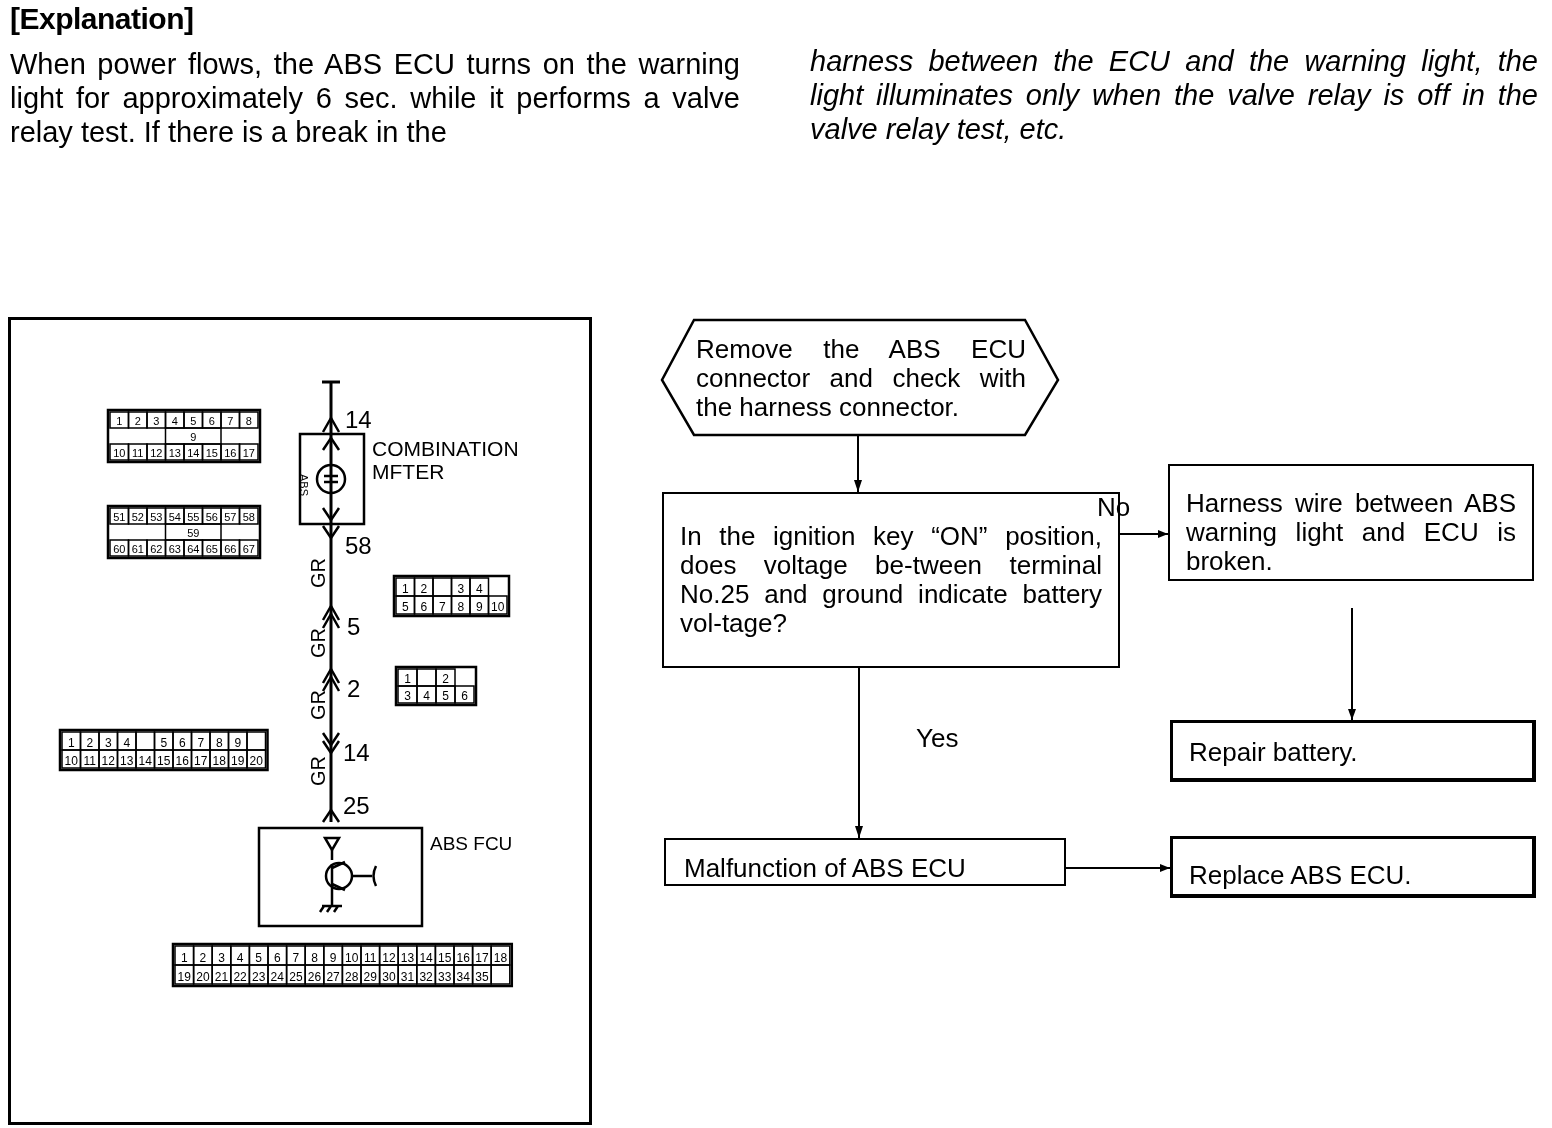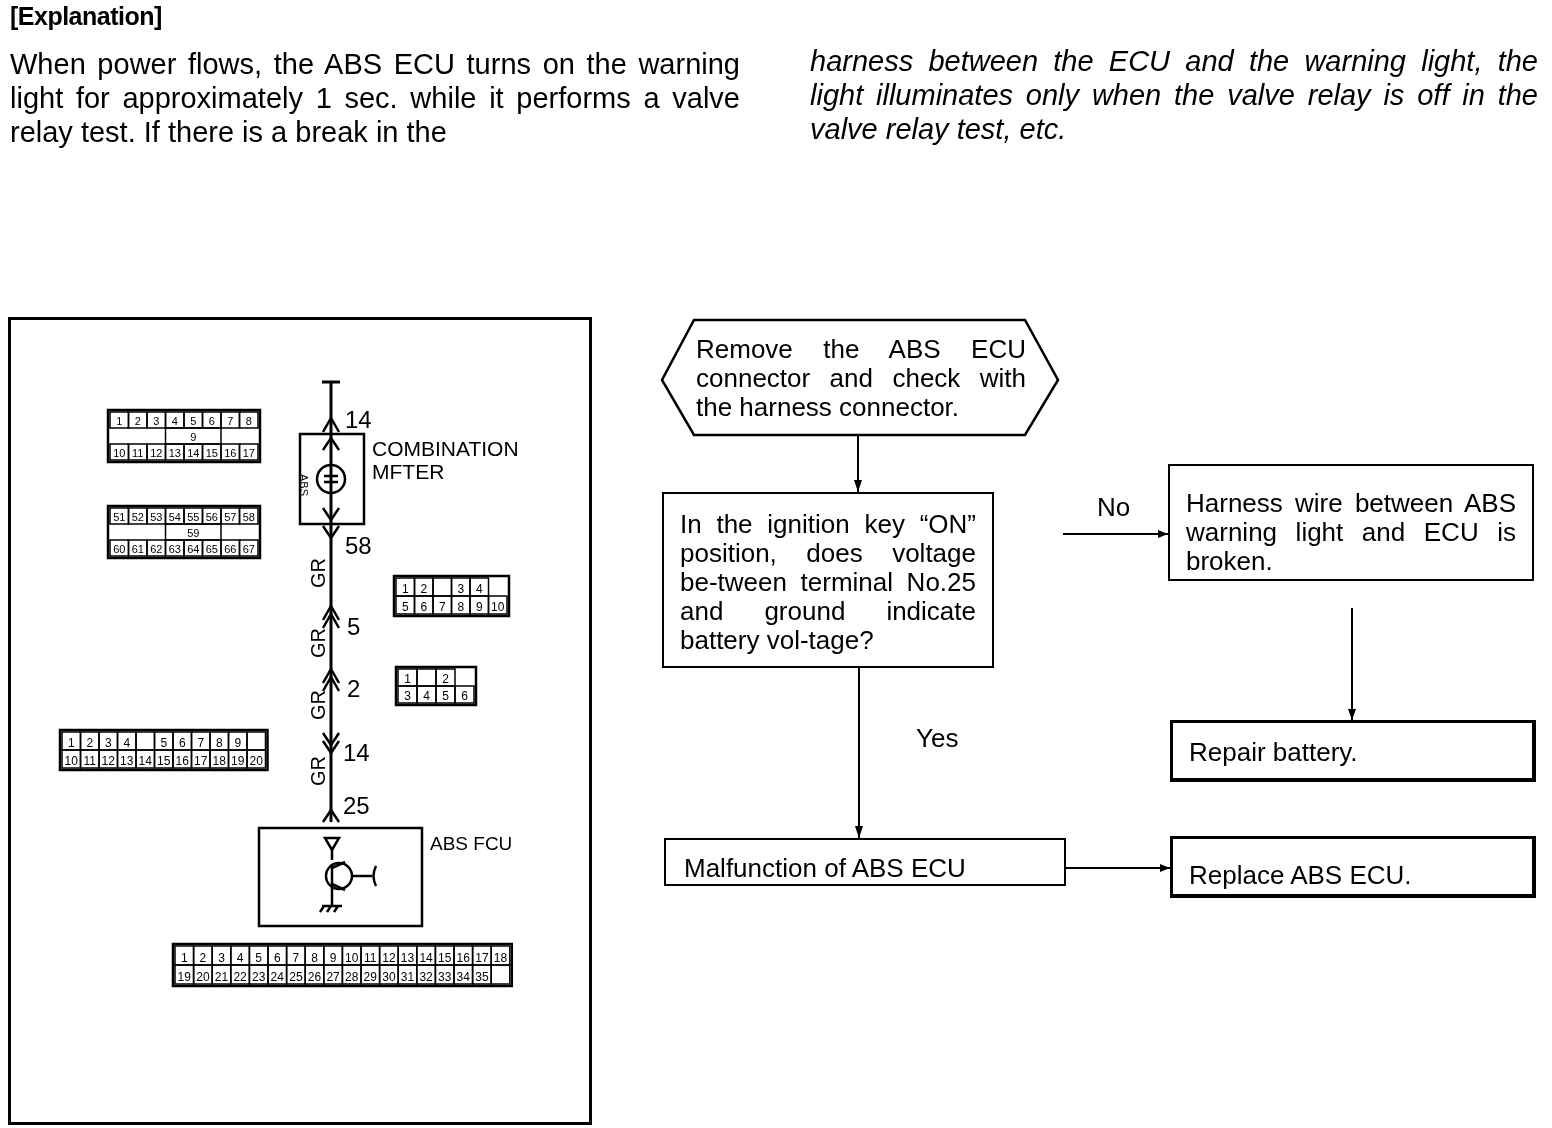--- a/index.html
+++ b/index.html
@@ -1,36 +1,36 @@
 <!DOCTYPE html>
 <html><head>
 <meta charset="utf-8">
 <style>
   html, body { margin: 0; padding: 0; background: #ffffff; }
   body { width: 1552px; height: 1128px; position: relative; overflow: hidden;
          font-family: "Liberation Sans", sans-serif; color: #000; }
   .abs { position: absolute; }
-  .heading { left: 10px; top: 2px; font-size: 25px; font-weight: bold; letter-spacing: -0.5px; }
+  .heading { left: 10px; top: 2px; font-size: 30px; font-weight: bold; letter-spacing: -0.5px; }
   .para { font-size: 29px; line-height: 34px; text-align: justify; text-align-last: left; }
   .para-left { left: 10px; top: 47px; width: 730px; }
   .para-right { left: 810px; top: 44px; width: 728px; font-style: italic; }
   .panel { left: 8px; top: 317px; width: 578px; height: 802px; border: 3px solid #000; box-sizing: content-box; }
   svg text { font-family: "Liberation Sans", sans-serif; }
   .fc-box { position: absolute; border: 2px solid #000; box-sizing: border-box; background: #fff;
             font-size: 26px; line-height: 29px; padding: 14px 16px 0 16px; text-align: justify; text-align-last: left; }
   .fc-box.thick { border-width: 3px; border-right-width: 4px; border-bottom-width: 4px; }
   .fc-label { position: absolute; font-size: 26px; }
   .hex-text { position: absolute; left: 696px; top: 335px; width: 330px; font-size: 26px; line-height: 29px;
               text-align: justify; text-align-last: left; }
 </style>
 </head>
 <body>
 
 <div class="abs heading">[Explanation]</div>
-<div class="abs para para-left">When power flows, the ABS ECU turns on the warning light for approximately 1 sec. while it performs a valve relay test. If there is a break in the</div>
+<div class="abs para para-left">When power flows, the ABS ECU turns on the warning light for approximately 6 sec. while it performs a valve relay test. If there is a break in the</div>
 <div class="abs para para-right">harness between the ECU and the warning light, the light illuminates only when the valve relay is off in the valve relay test, etc.</div>
 
 <div class="abs panel"></div>
 
 <svg class="abs" style="left:0;top:0" width="620" height="1128">
 
   <line x1="331" y1="382" x2="331" y2="822" stroke="#000" stroke-width="3"></line>
 
   <path d="M322,382 L340,382" stroke="#000" stroke-width="3"></path>
 
@@ -549,21 +549,21 @@
     <path d="M234,180 L242,180 L238,192 Z"></path>
     <path d="M538,230 L538,238 L548,234 Z"></path>
     <path d="M235,526 L243,526 L239,538 Z"></path>
     <path d="M728,409 L736,409 L732,420 Z"></path>
     <path d="M540,564 L540,572 L550,568 Z"></path>
   </g>
 </svg>
 
 <div class="hex-text">Remove the ABS ECU connector and check with the harness connector.</div>
 
-<div class="fc-box" style="left:662px;top:492px;width:332px;height:176px;padding-top:16px;">
+<div class="fc-box" style="left:662px;top:492px;width:458px;height:176px;padding-top:28px;">
   <span>In the ignition key “ON” position, does voltage be-tween terminal No.25 and ground indicate battery vol-tage?</span>
 </div>
 
 <div class="fc-label" style="left:1097px;top:492px;">No</div>
 <div class="fc-label" style="left:893px;top:723px;margin-left:23px;">Yes</div>
 
 <div class="fc-box" style="left:1168px;top:464px;width:366px;height:117px;padding-top:23px;">
   <span>Harness wire between ABS warning light and ECU is broken.</span>
 </div>
 

